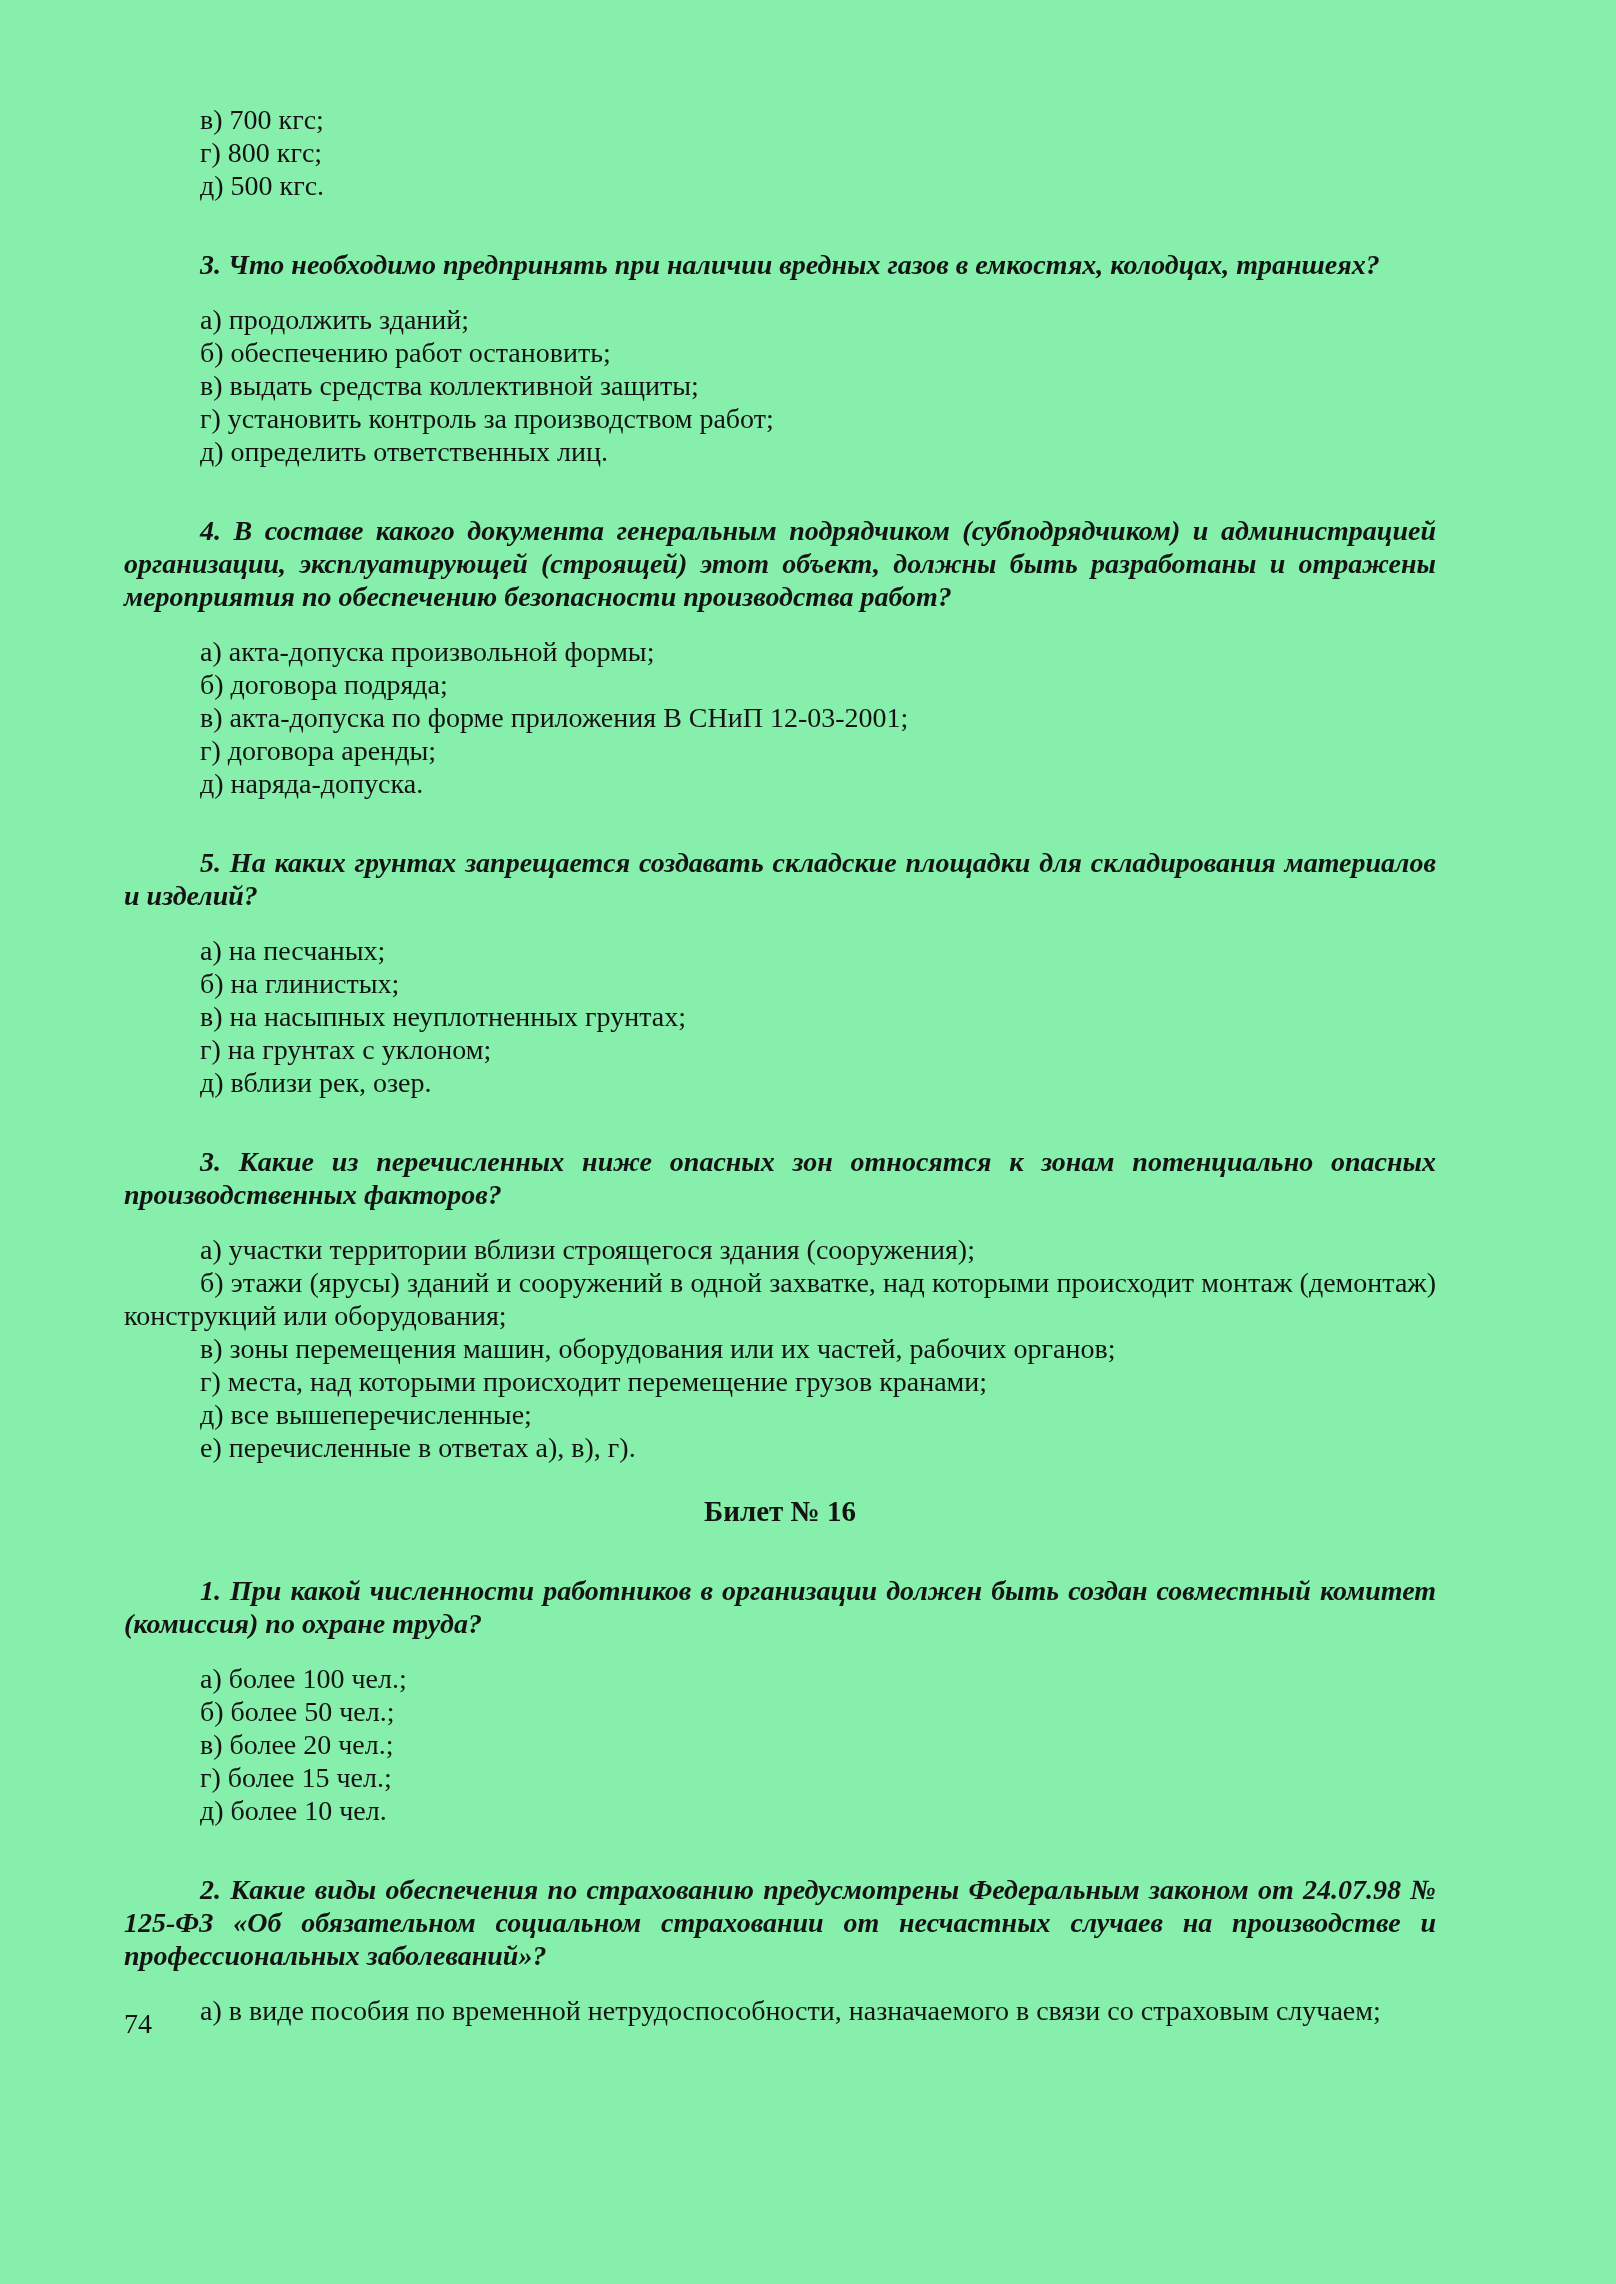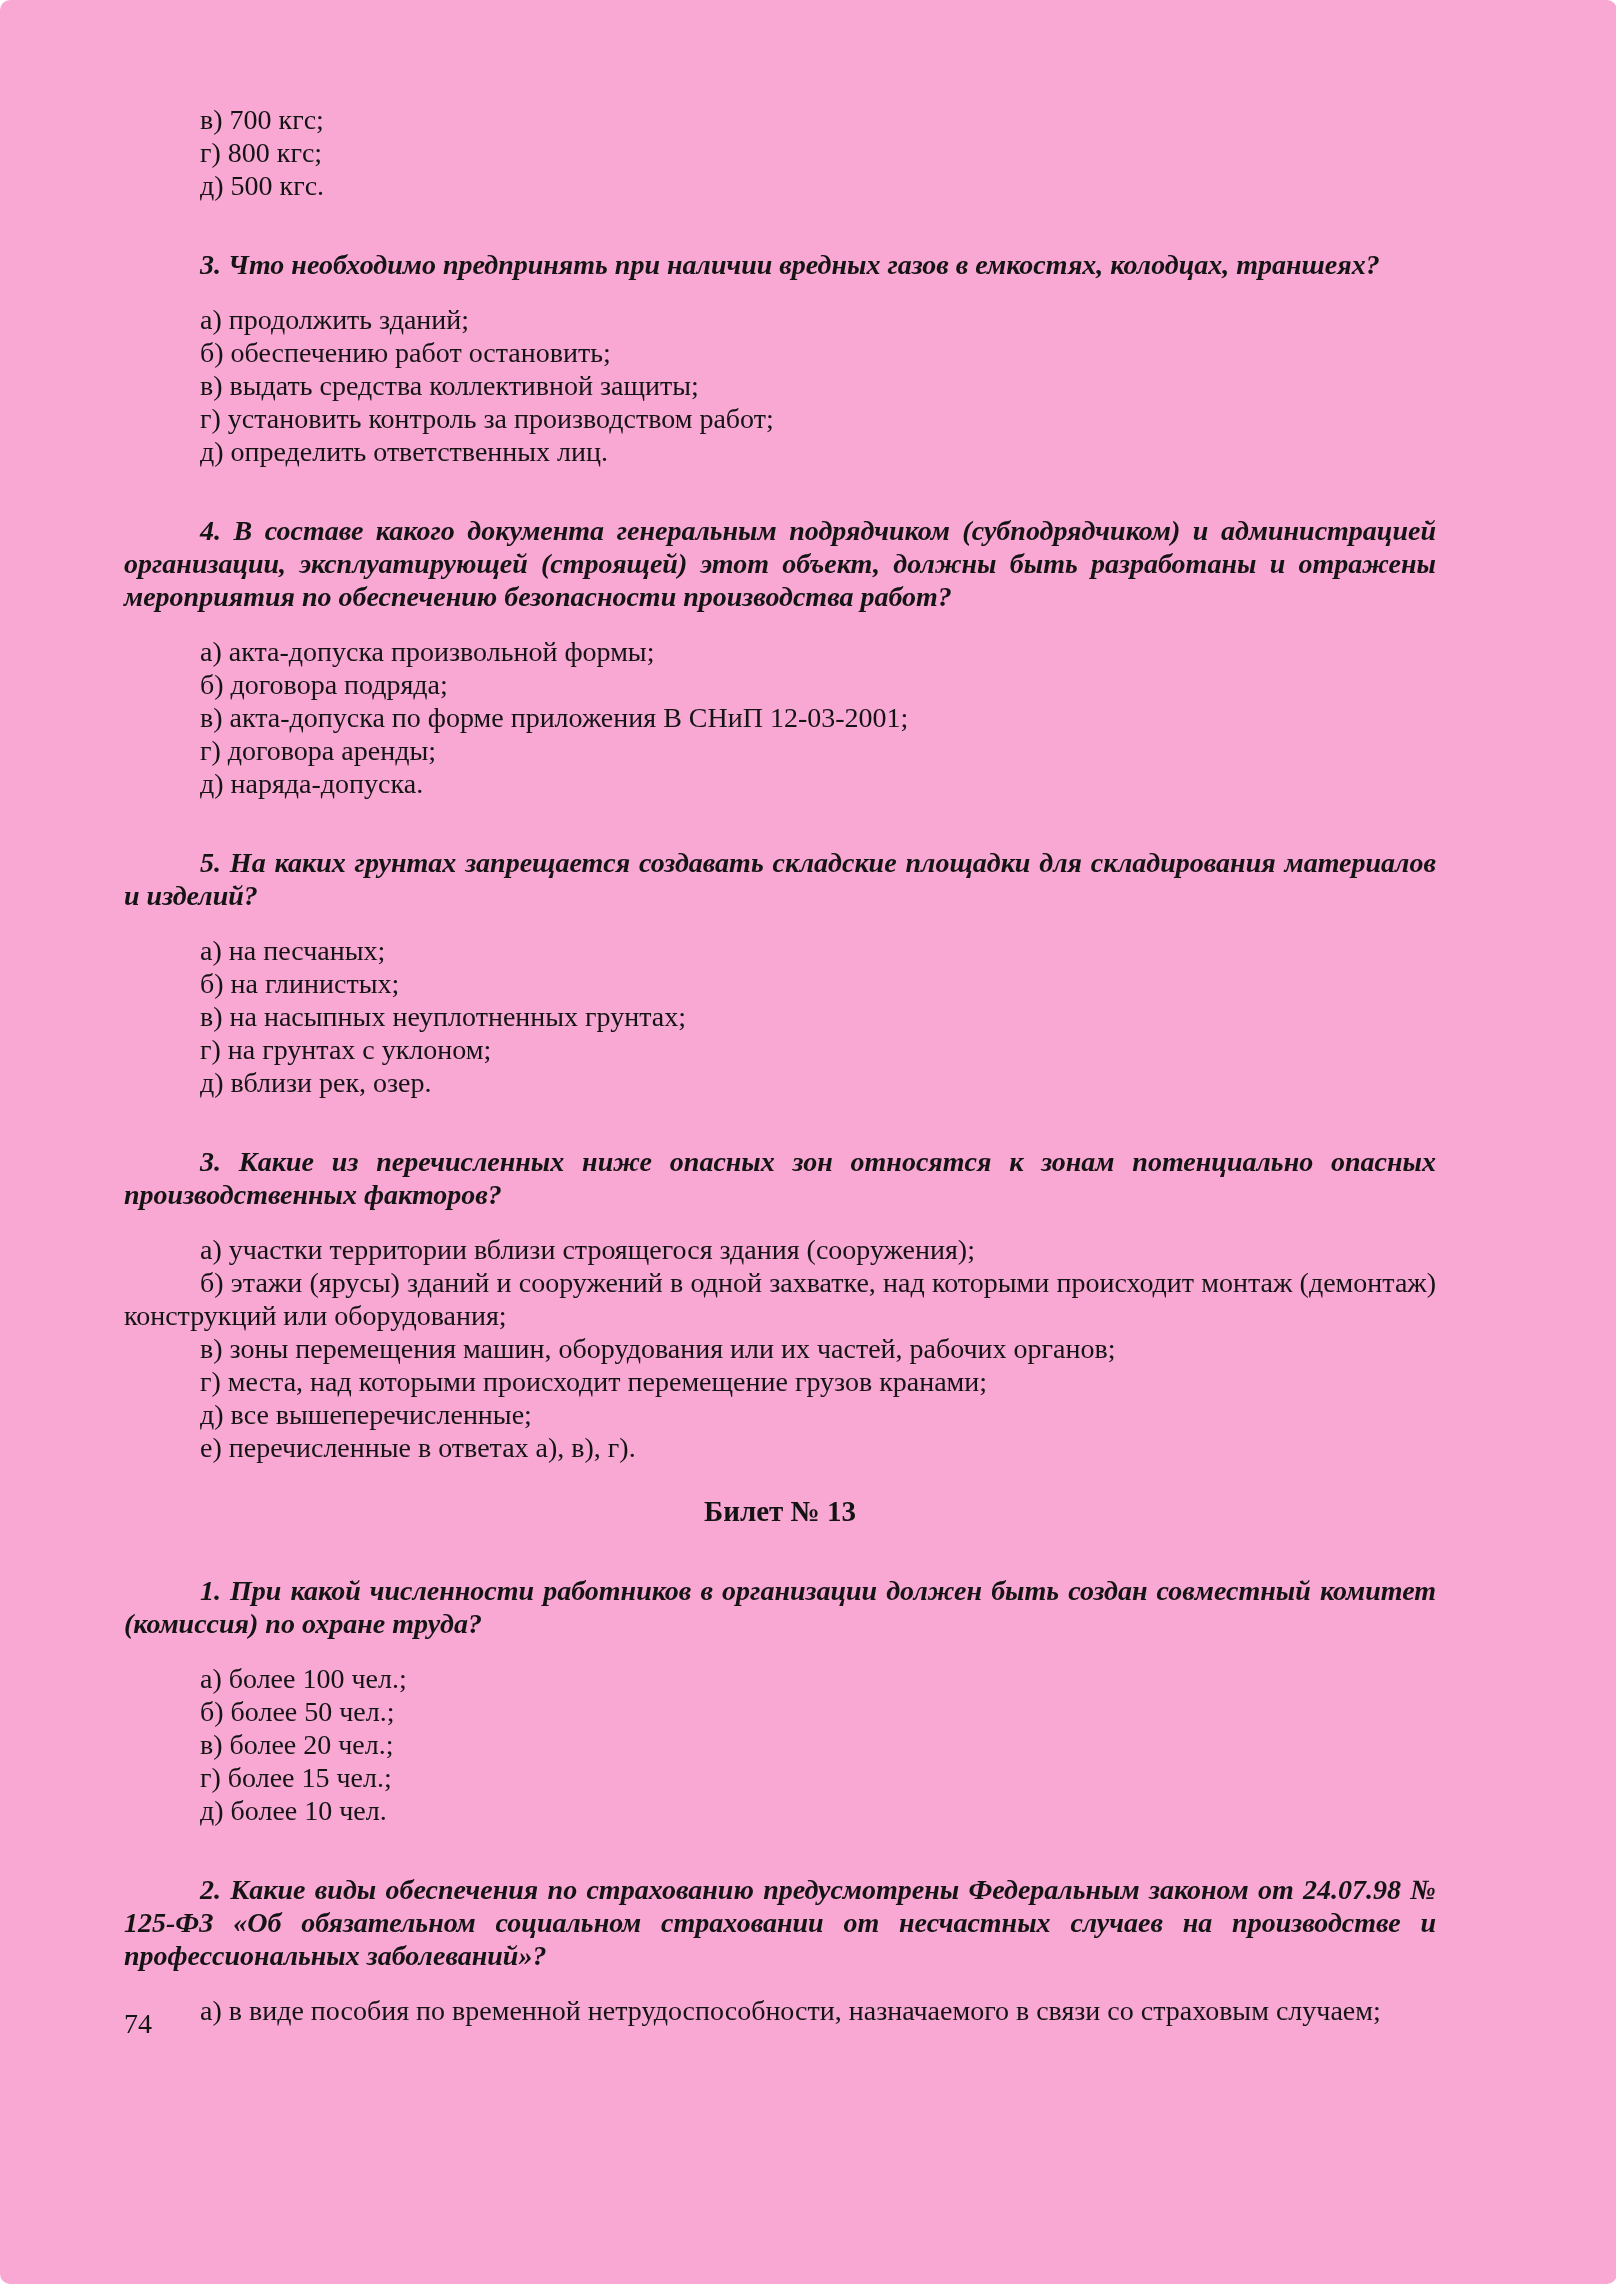--- a/index.html
+++ b/index.html
@@ -13,22 +13,21 @@
     width: 1617px;
     height: 2284px;
     font-family: "Liberation Serif", "DejaVu Serif", serif;
     color: #141414;
     overflow: hidden;
   }
 
   .page {
     position: absolute;
     inset: 0;
-    background: #f9a8d4;
-    border-radius: 10px;
+    background: #86efac;
   }
 
   .content {
     position: absolute;
     left: 124px;
     top: 103px;
     width: 1312px;
     font-size: 28px;
     line-height: 33px;
     text-align: justify;
@@ -107,21 +106,21 @@
     <p class="question">3. Какие из перечисленных ниже опасных зон относятся к зонам потенциально опасных производственных факторов?</p>
     <section class="options-block">
       <p class="opt">а) участки территории вблизи строящегося здания (сооружения);</p>
       <p class="opt">б) этажи (ярусы) зданий и сооружений в одной захватке, над которыми происходит монтаж (демонтаж) конструкций или оборудования;</p>
       <p class="opt">в) зоны перемещения машин, оборудования или их частей, рабочих органов;</p>
       <p class="opt">г) места, над которыми происходит перемещение грузов кранами;</p>
       <p class="opt">д) все вышеперечисленные;</p>
       <p class="opt">е) перечисленные в ответах а), в), г).</p>
     </section>
 
-    <h2 class="ticket-heading">Билет № 13</h2>
+    <h2 class="ticket-heading">Билет № 16</h2>
 
     <p class="question">1. При какой численности работников в организации должен быть создан совместный комитет (комиссия) по охране труда?</p>
     <section class="options-block">
       <p class="opt">а) более 100 чел.;</p>
       <p class="opt">б) более 50 чел.;</p>
       <p class="opt">в) более 20 чел.;</p>
       <p class="opt">г) более 15 чел.;</p>
       <p class="opt">д) более 10 чел.</p>
     </section>
 

